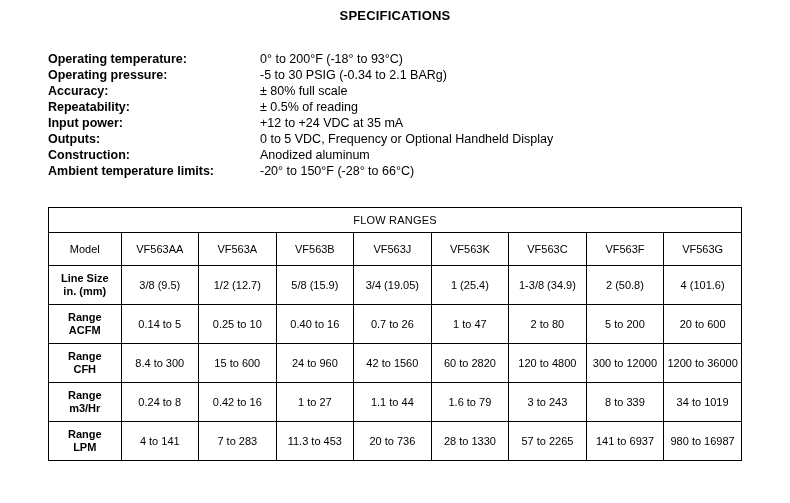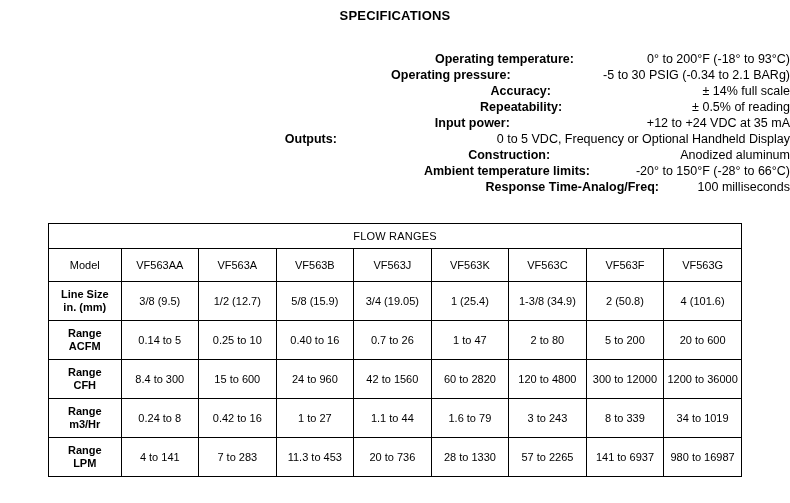--- a/index.html
+++ b/index.html
@@ -28,21 +28,20 @@
   }
   .specs {
     margin-top: 28px;
     margin-left: 48px;
     font-size: 12.5px;
   }
   .spec-row {
     display: flex;
     align-items: flex-start;
     line-height: 16px;
-    justify-content: flex-end;
   }
   .spec-label {
     font-weight: bold;
     width: 212px;
     flex: 0 0 212px;
     white-space: nowrap;
   }
   .spec-value {
     font-weight: normal;
     white-space: nowrap;
@@ -105,45 +104,41 @@
     <div class="spec-row">
       <div class="spec-label">Operating temperature:</div>
       <div class="spec-value">0° to 200°F (-18° to 93°C)</div>
     </div>
     <div class="spec-row">
       <div class="spec-label">Operating pressure:</div>
       <div class="spec-value">-5 to 30 PSIG (-0.34 to 2.1 BARg)</div>
     </div>
     <div class="spec-row">
       <div class="spec-label">Accuracy:</div>
-      <div class="spec-value">± 14% full scale</div>
+      <div class="spec-value">± 80% full scale</div>
     </div>
     <div class="spec-row">
       <div class="spec-label">Repeatability:</div>
       <div class="spec-value">± 0.5% of reading</div>
     </div>
     <div class="spec-row">
       <div class="spec-label">Input power:</div>
       <div class="spec-value">+12 to +24 VDC at 35 mA</div>
     </div>
     <div class="spec-row">
       <div class="spec-label">Outputs:</div>
       <div class="spec-value">0 to 5 VDC, Frequency or Optional Handheld Display</div>
     </div>
     <div class="spec-row">
       <div class="spec-label">Construction:</div>
       <div class="spec-value">Anodized aluminum</div>
     </div>
     <div class="spec-row">
       <div class="spec-label">Ambient temperature limits:</div>
       <div class="spec-value">-20° to 150°F (-28° to 66°C)</div>
-    </div>
-    <div class="spec-row">
-      <div class="spec-label">Response Time-Analog/Freq:</div>
-      <div class="spec-value">100 milliseconds</div>
     </div>
   </div>
 
   <div class="table-wrap">
     <table class="flow">
       <colgroup>
         <col class="colw-model">
         <col class="colw-data">
           <col class="colw-data">
           <col class="colw-data">

